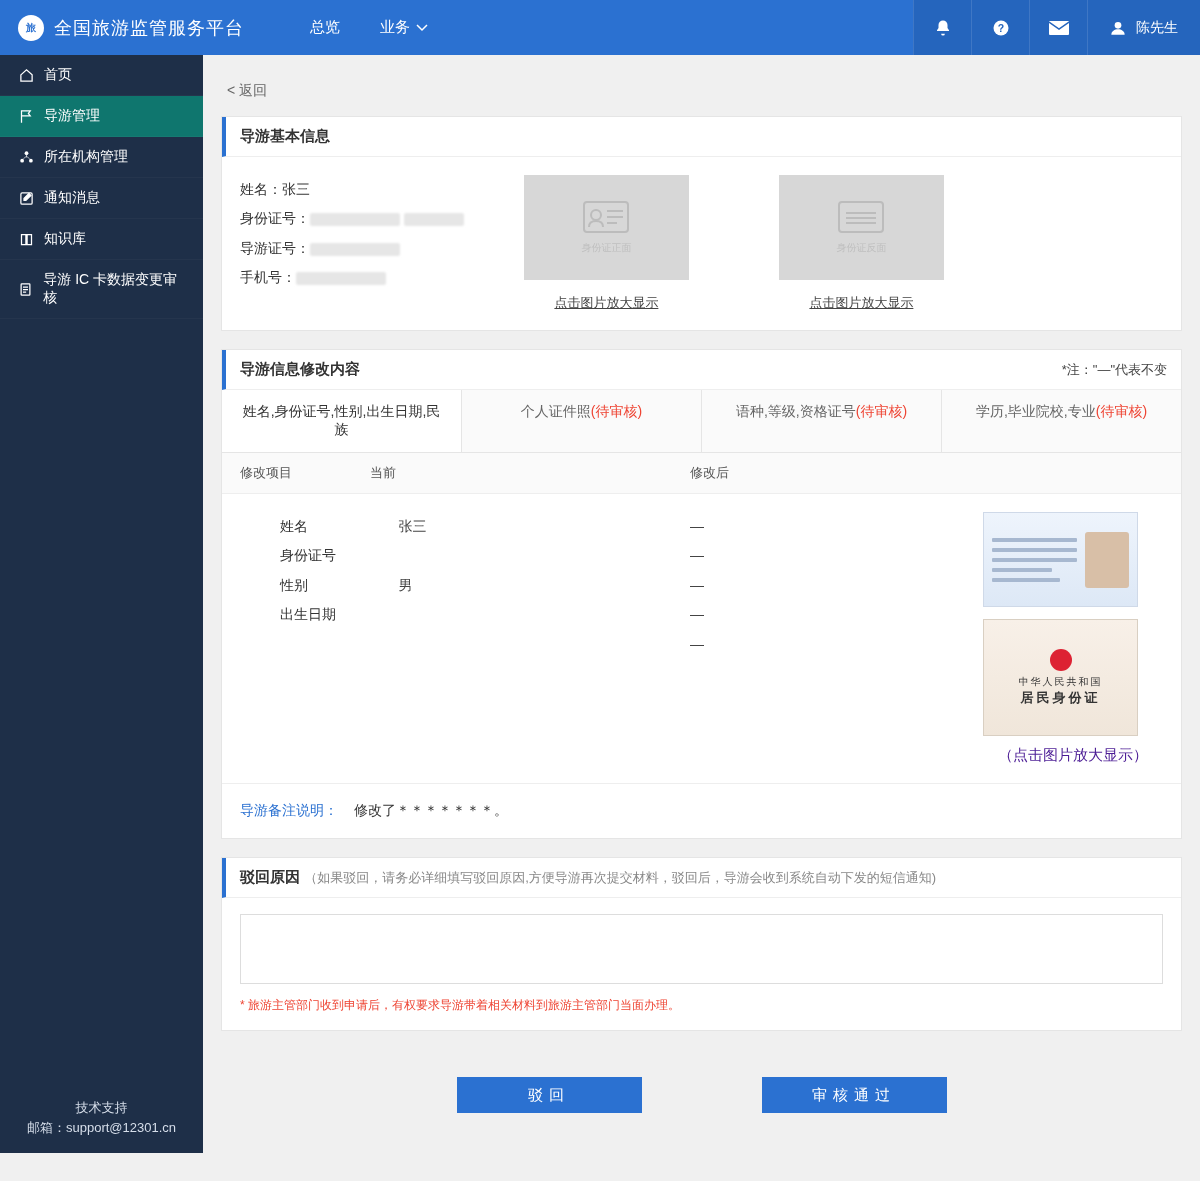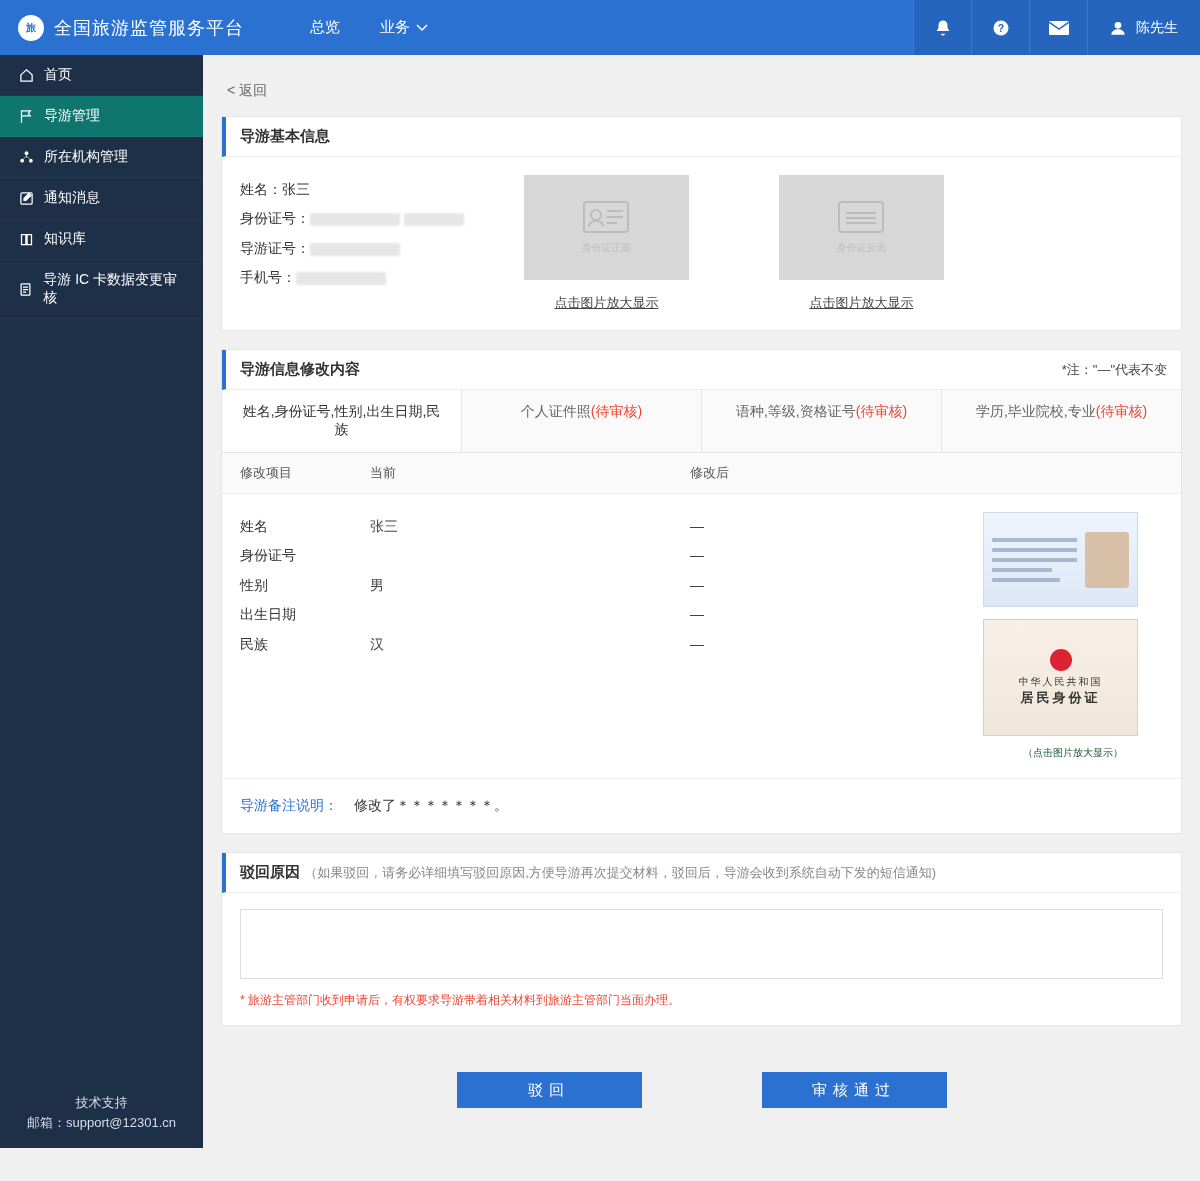--- a/index.html
+++ b/index.html
@@ -44,34 +44,34 @@
 .tab.active { background: #fff; color: #333; font-weight: 500; }
 .tab .pending { color: #e43; }
 .mod-table { width: 100%; }
 .mod-head { display: flex; background: #fafafa; border-bottom: 1px solid #eee; padding: 11px 18px; font-size: 13px; color: #555; }
 .mod-head .c1 { width: 130px; }
 .mod-head .c2 { width: 320px; }
 .mod-head .c3 { flex: 1; }
 .mod-body { display: flex; padding: 18px; }
 .mod-left { width: 450px; }
 .mod-row { display: flex; line-height: 2.1; font-size: 14px; }
-.mod-row .c1 { width: 130px; }
+.mod-row .c1 { width: 130px; margin-left: 40px; }
 .mod-row .c2 { width: 320px; color: #444; }
 .mod-right { flex: 1; }
 .mod-row2 { line-height: 2.1; font-size: 14px; color: #444; }
 .mod-images { flex: 0 0 180px; text-align: center; }
 .mini-id { width: 155px; height: 95px; background: linear-gradient(#eef4fc,#dde8f6); border: 1px solid #cfd9e8; margin-bottom: 12px; position: relative; cursor: pointer; display: flex; align-items: center; padding: 8px; }
 .mini-id .photo { width: 44px; height: 56px; background: #d8bfa7; margin-left: auto; border-radius: 3px; }
 .mini-id .lines { flex: 1; display: flex; flex-direction: column; gap: 6px; padding-right: 8px; }
 .mini-id .lines div { height: 4px; background: #a7b8d0; border-radius: 1px; }
 .mini-id-back { width: 155px; height: 117px; background: linear-gradient(#f8f0e8, #f0e6da); border: 1px solid #d9cfc2; display: flex; flex-direction: column; align-items: center; justify-content: center; cursor: pointer; }
 .emblem { width: 22px; height: 22px; border-radius: 50%; background: #d23; margin-bottom: 4px; }
 .mini-id-back .t1 { font-size: 10px; color: #333; letter-spacing: 2px; }
 .mini-id-back .t2 { font-size: 13px; color: #333; font-weight: bold; letter-spacing: 3px; }
-.enlarge-hint { font-size: 10px; color: #14532d; margin-top: 10px; }
+.enlarge-hint { font-size: 15px; color: #4c1d95; margin-top: 10px; }
 .remark-row { padding: 18px 18px; border-top: 1px solid #eee; font-size: 14px; }
 .remark-row .lbl { color: #2b71d1; font-weight: 500; margin-right: 12px; }
 .reject-title { font-weight: bold; font-size: 15px; }
 .reject-hint { font-weight: normal; font-size: 13px; color: #888; }
 .reject-body { padding: 16px 18px; }
 .reject-ta { width: 100%; height: 70px; border: 1px solid #ddd; padding: 8px; font-size: 13px; resize: none; font-family: inherit; }
 .reject-note { color: #e43; font-size: 12px; margin-top: 10px; }
 .actions { display: flex; justify-content: center; gap: 120px; padding: 28px 0 40px 0; }
 .btn { width: 185px; height: 36px; border: none; background: #2b71d1; color: #fff; font-size: 15px; cursor: pointer; letter-spacing: 6px; }
 </style>
@@ -257,24 +257,20 @@
                 <div class="c1">身份证号</div>
                 <div class="c2"><span class="blur"></span> <span class="blur short"></span></div>
               </div>
             <div class="mod-row">
                 <div class="c1">性别</div>
                 <div class="c2">男</div>
               </div>
             <div class="mod-row">
                 <div class="c1">出生日期</div>
                 <div class="c2"><span class="blur"></span></div>
-              </div>
-            <div class="mod-row">
-                <div class="c1">民族</div>
-                <div class="c2">汉</div>
               </div>
           </div>
           <div class="mod-right">
             <div class="mod-row2">—</div>
             <div class="mod-row2">—</div>
             <div class="mod-row2">—</div>
             <div class="mod-row2">—</div>
             <div class="mod-row2">—</div>
           </div>
           <div class="mod-images">

